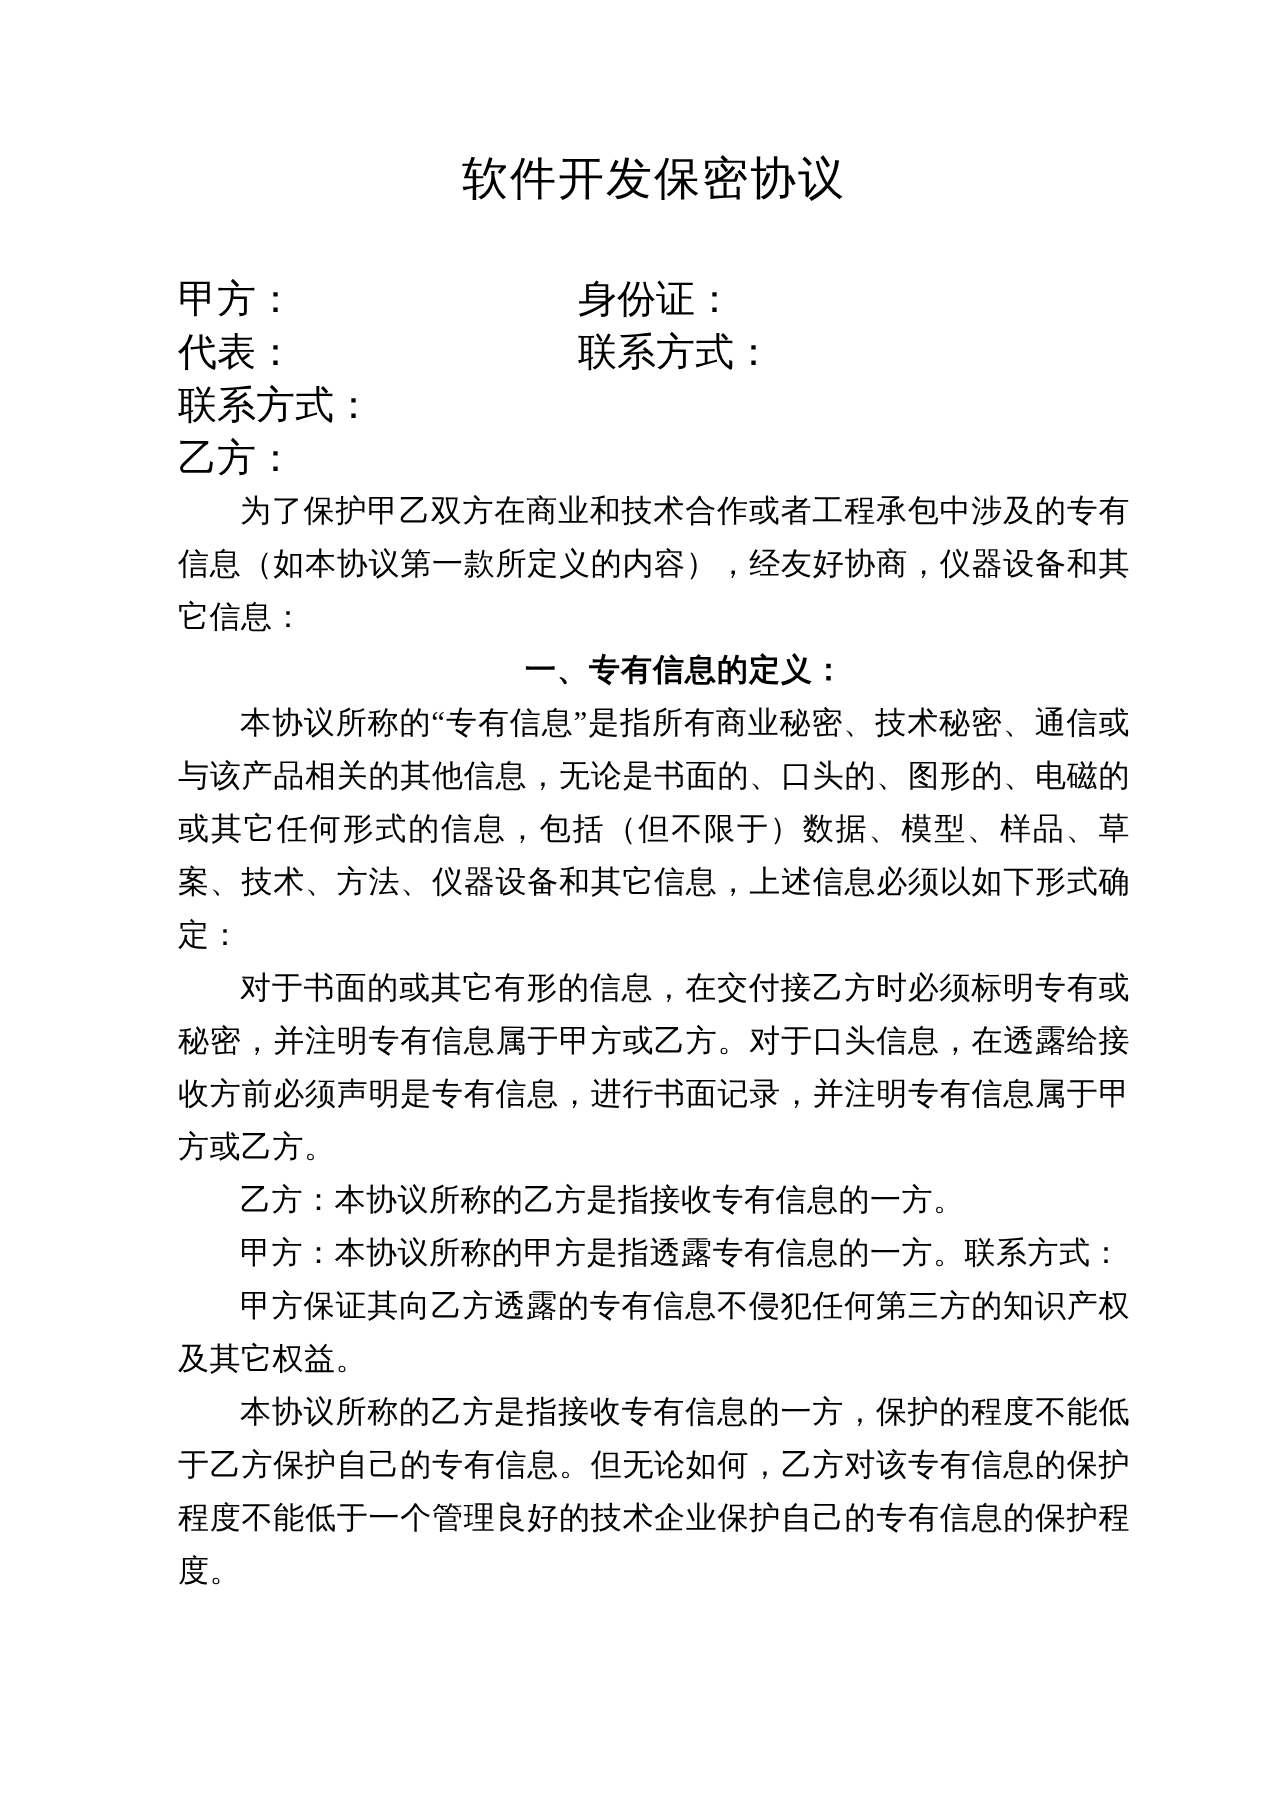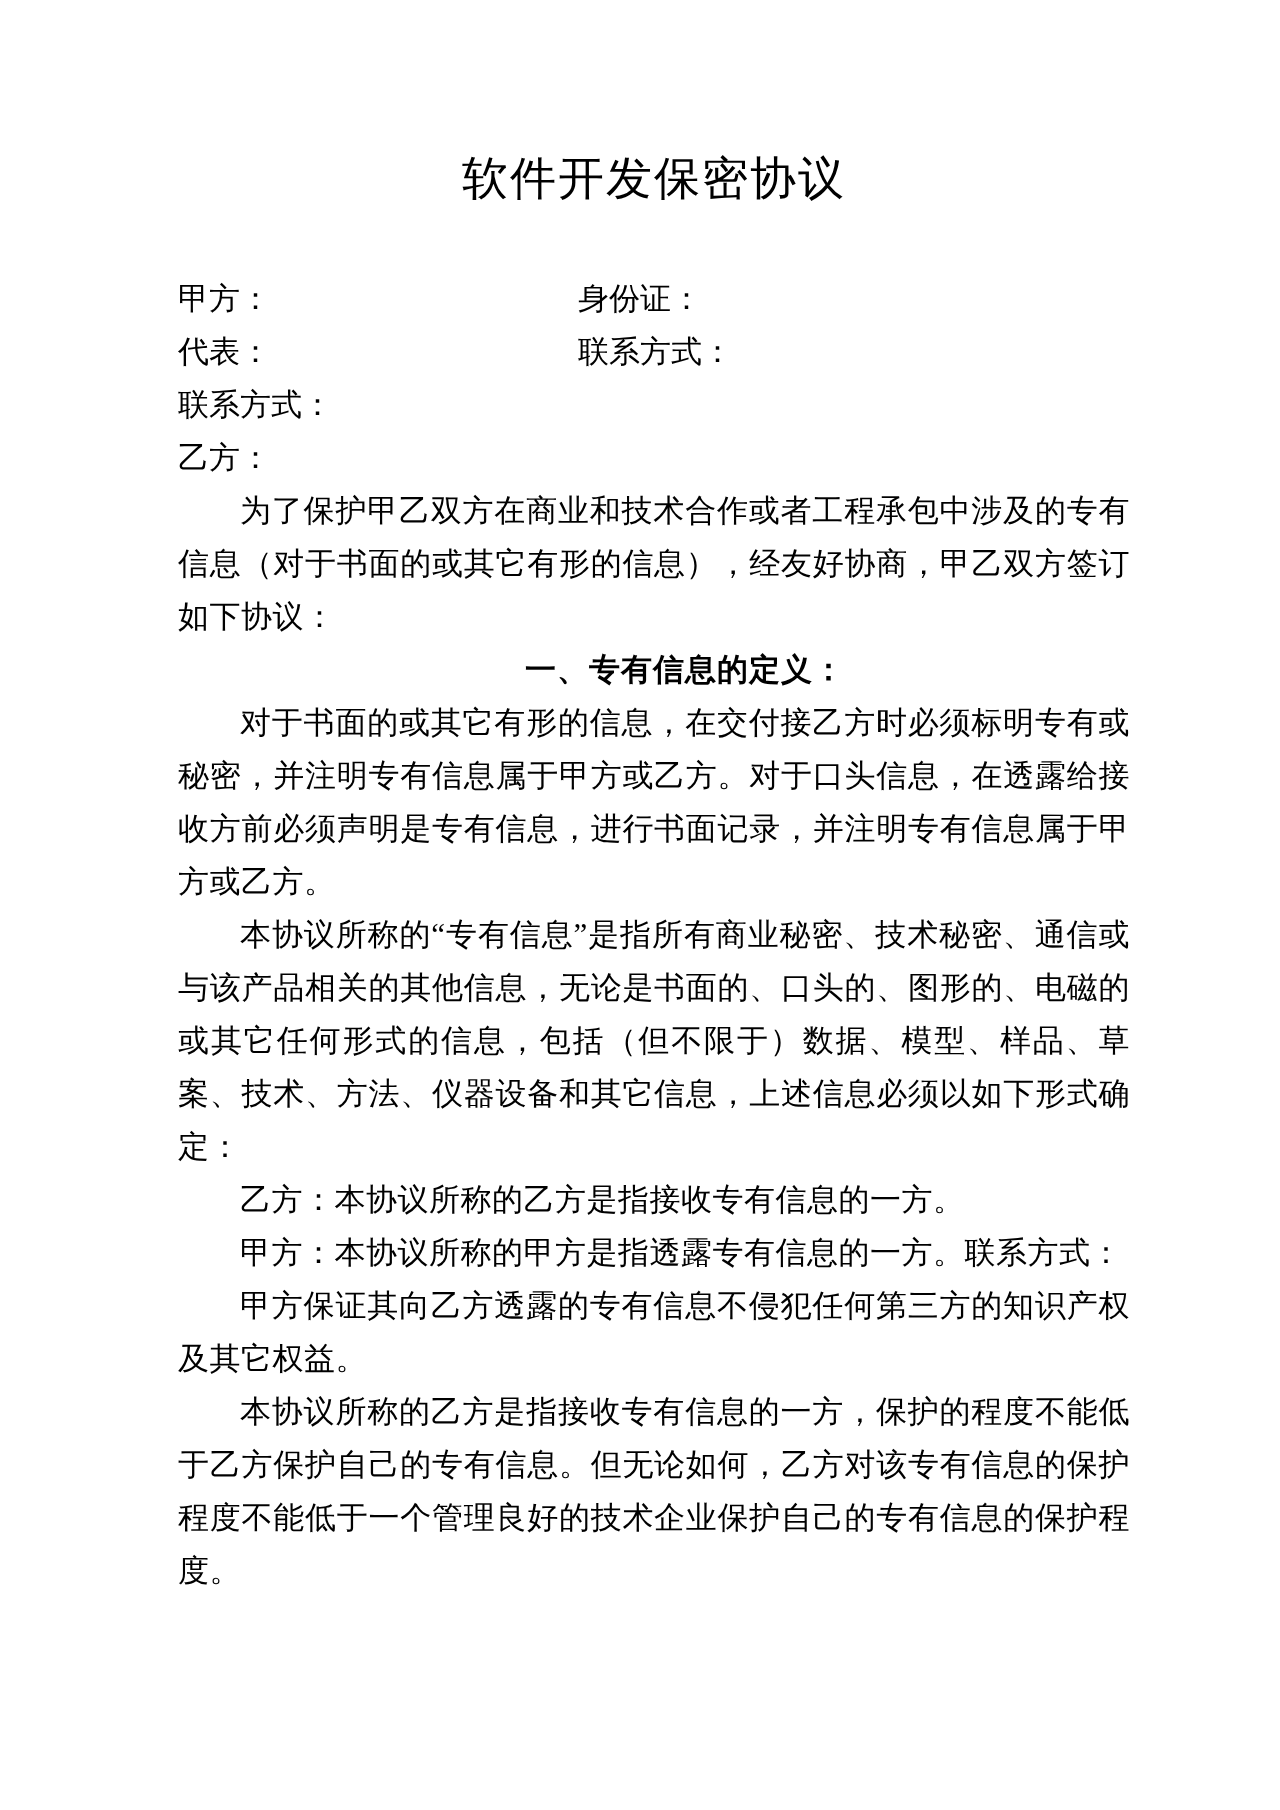--- a/index.html
+++ b/index.html
@@ -25,21 +25,21 @@
     font-weight: 400;
     line-height: 1.25;
     letter-spacing: 2px;
     color: #000000;
   }
   .fields {
     width: 100%;
   }
   .fields .row {
     display: flex;
-    font-size: 31px;
+    font-size: 39px;
     line-height: 53px;
   }
   .fields .cell.left {
     flex: 0 0 400px;
   }
   .para {
     margin: 0;
     font-size: 31px;
     line-height: 53px;
     text-align: justify;
@@ -74,27 +74,27 @@
     <div class="row">
       <span class="cell left">联系方式：</span>
       <span class="cell"></span>
     </div>
     <div class="row">
       <span class="cell left">乙方：</span>
       <span class="cell"></span>
     </div>
   </div>
 
-  <p class="para indent">为了保护甲乙双方在商业和技术合作或者工程承包中涉及的专有信息（对于书面的或其它有形的信息），经友好协商，甲乙双方签订如下协议：</p>
+  <p class="para indent">为了保护甲乙双方在商业和技术合作或者工程承包中涉及的专有信息（如本协议第一款所定义的内容），经友好协商，仪器设备和其它信息：</p>
 
   <p class="para indent section-heading">一、专有信息的定义：</p>
 
+  <p class="para indent">本协议所称的“专有信息”是指所有商业秘密、技术秘密、通信或与该产品相关的其他信息，无论是书面的、口头的、图形的、电磁的或其它任何形式的信息，包括（但不限于）数据、模型、样品、草案、技术、方法、仪器设备和其它信息，上述信息必须以如下形式确定：</p>
+
   <p class="para indent">对于书面的或其它有形的信息，在交付接乙方时必须标明专有或秘密，并注明专有信息属于甲方或乙方。对于口头信息，在透露给接收方前必须声明是专有信息，进行书面记录，并注明专有信息属于甲方或乙方。</p>
-
-  <p class="para indent">本协议所称的“专有信息”是指所有商业秘密、技术秘密、通信或与该产品相关的其他信息，无论是书面的、口头的、图形的、电磁的或其它任何形式的信息，包括（但不限于）数据、模型、样品、草案、技术、方法、仪器设备和其它信息，上述信息必须以如下形式确定：</p>
 
   <p class="para indent">乙方：本协议所称的乙方是指接收专有信息的一方。</p>
 
   <p class="para indent">甲方：本协议所称的甲方是指透露专有信息的一方。联系方式：</p>
 
   <p class="para indent">甲方保证其向乙方透露的专有信息不侵犯任何第三方的知识产权及其它权益。</p>
 
 
   <p class="para indent">本协议所称的乙方是指接收专有信息的一方，保护的程度不能低于乙方保护自己的专有信息。但无论如何，乙方对该专有信息的保护程度不能低于一个管理良好的技术企业保护自己的专有信息的保护程度。</p>
 

